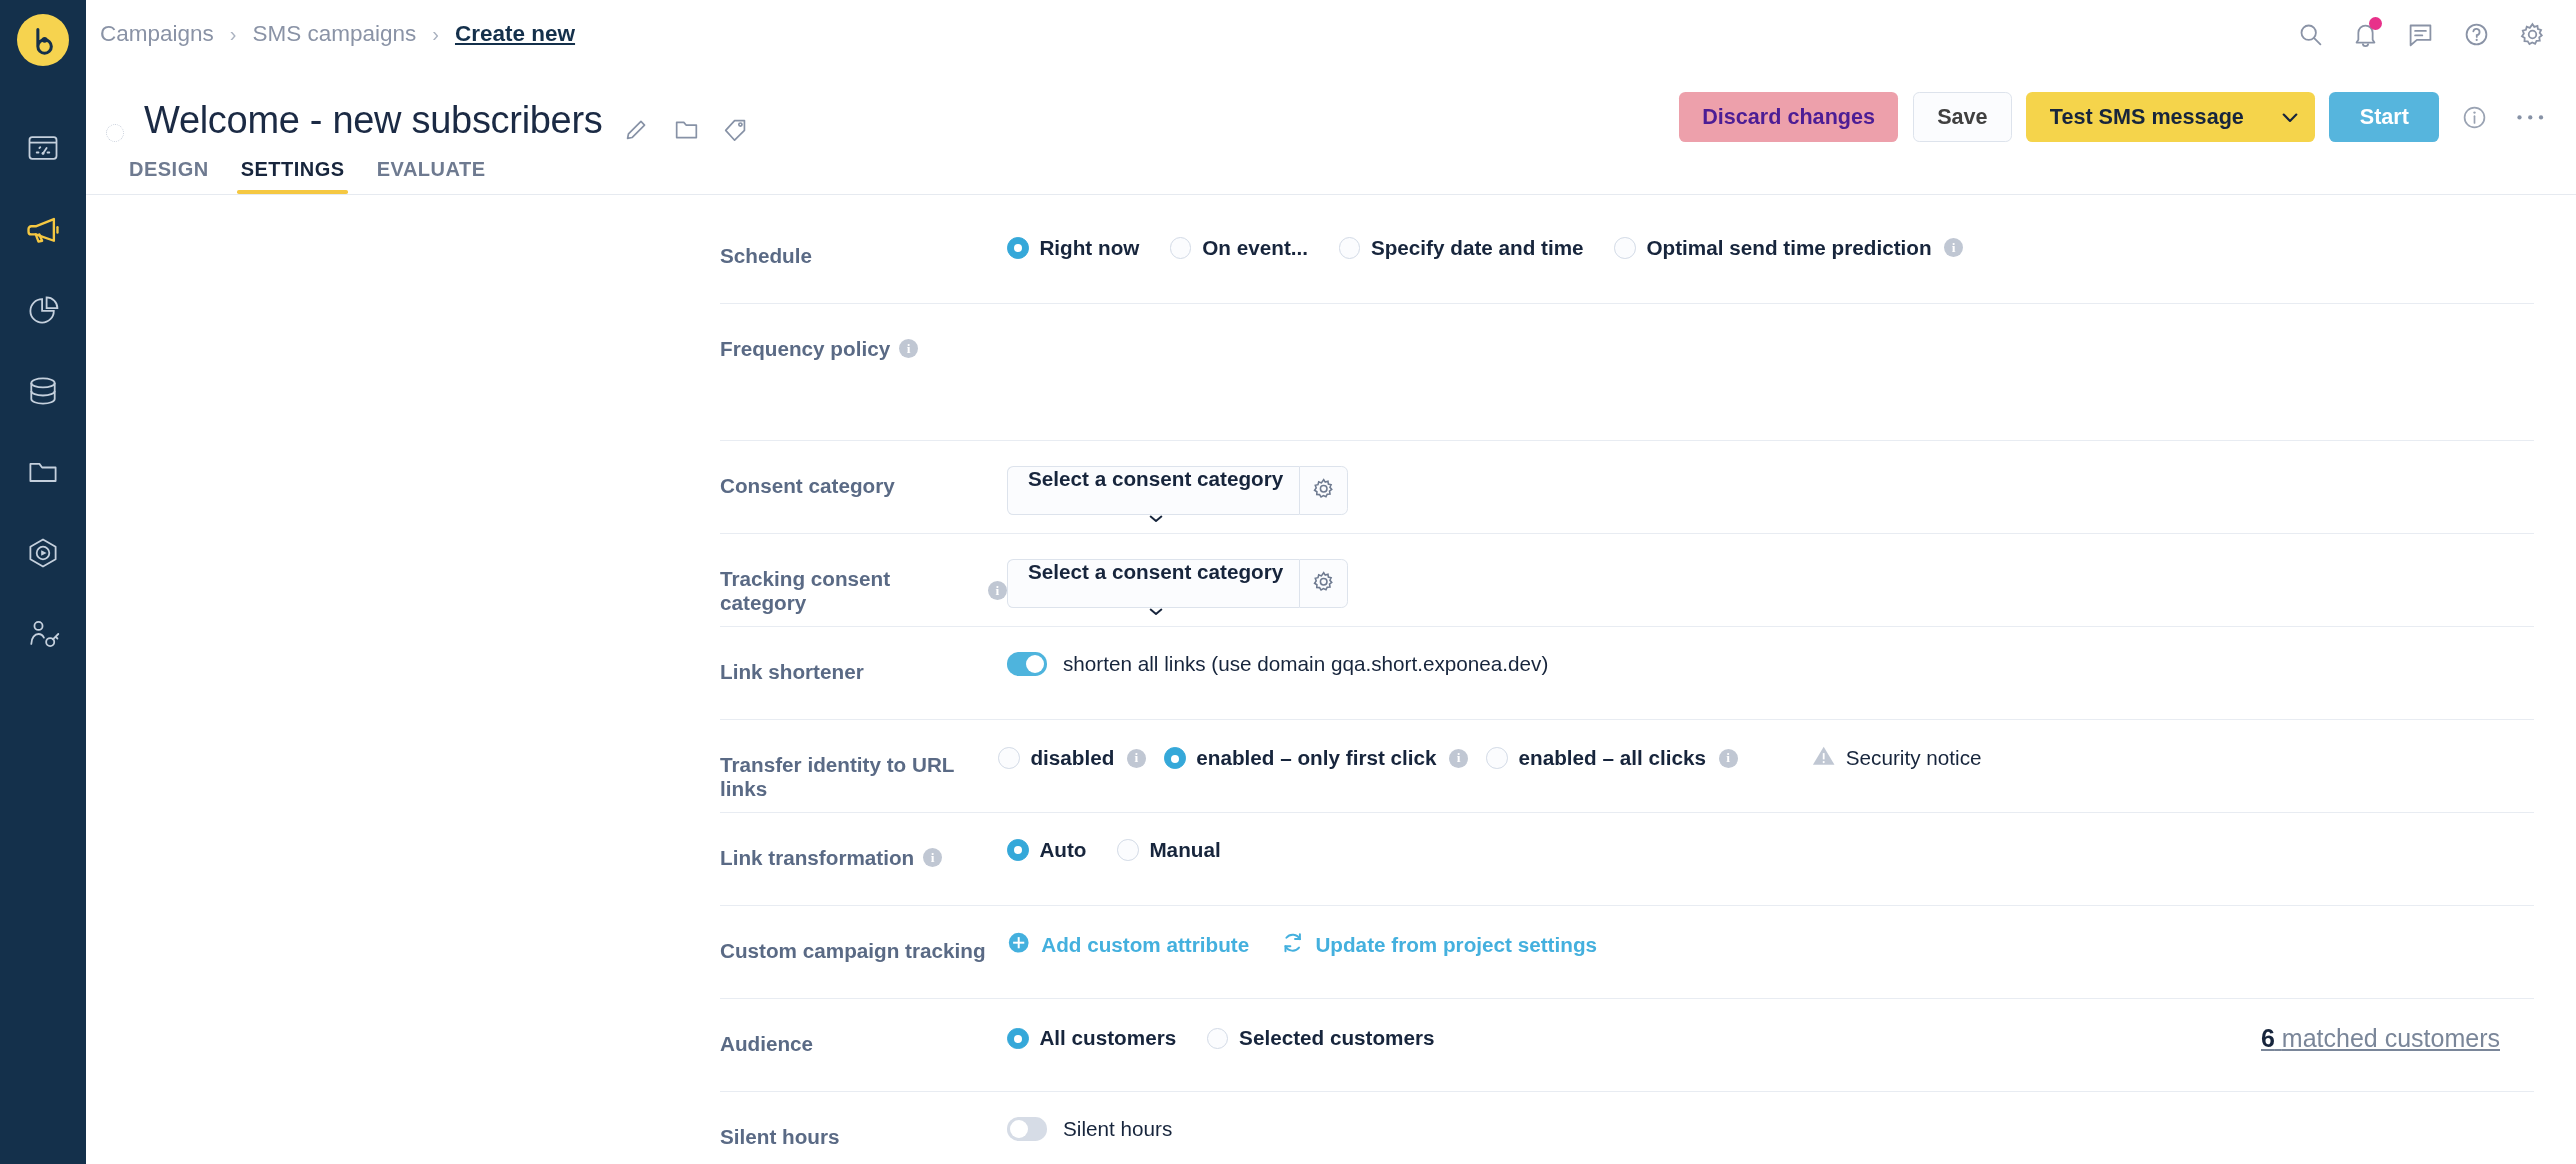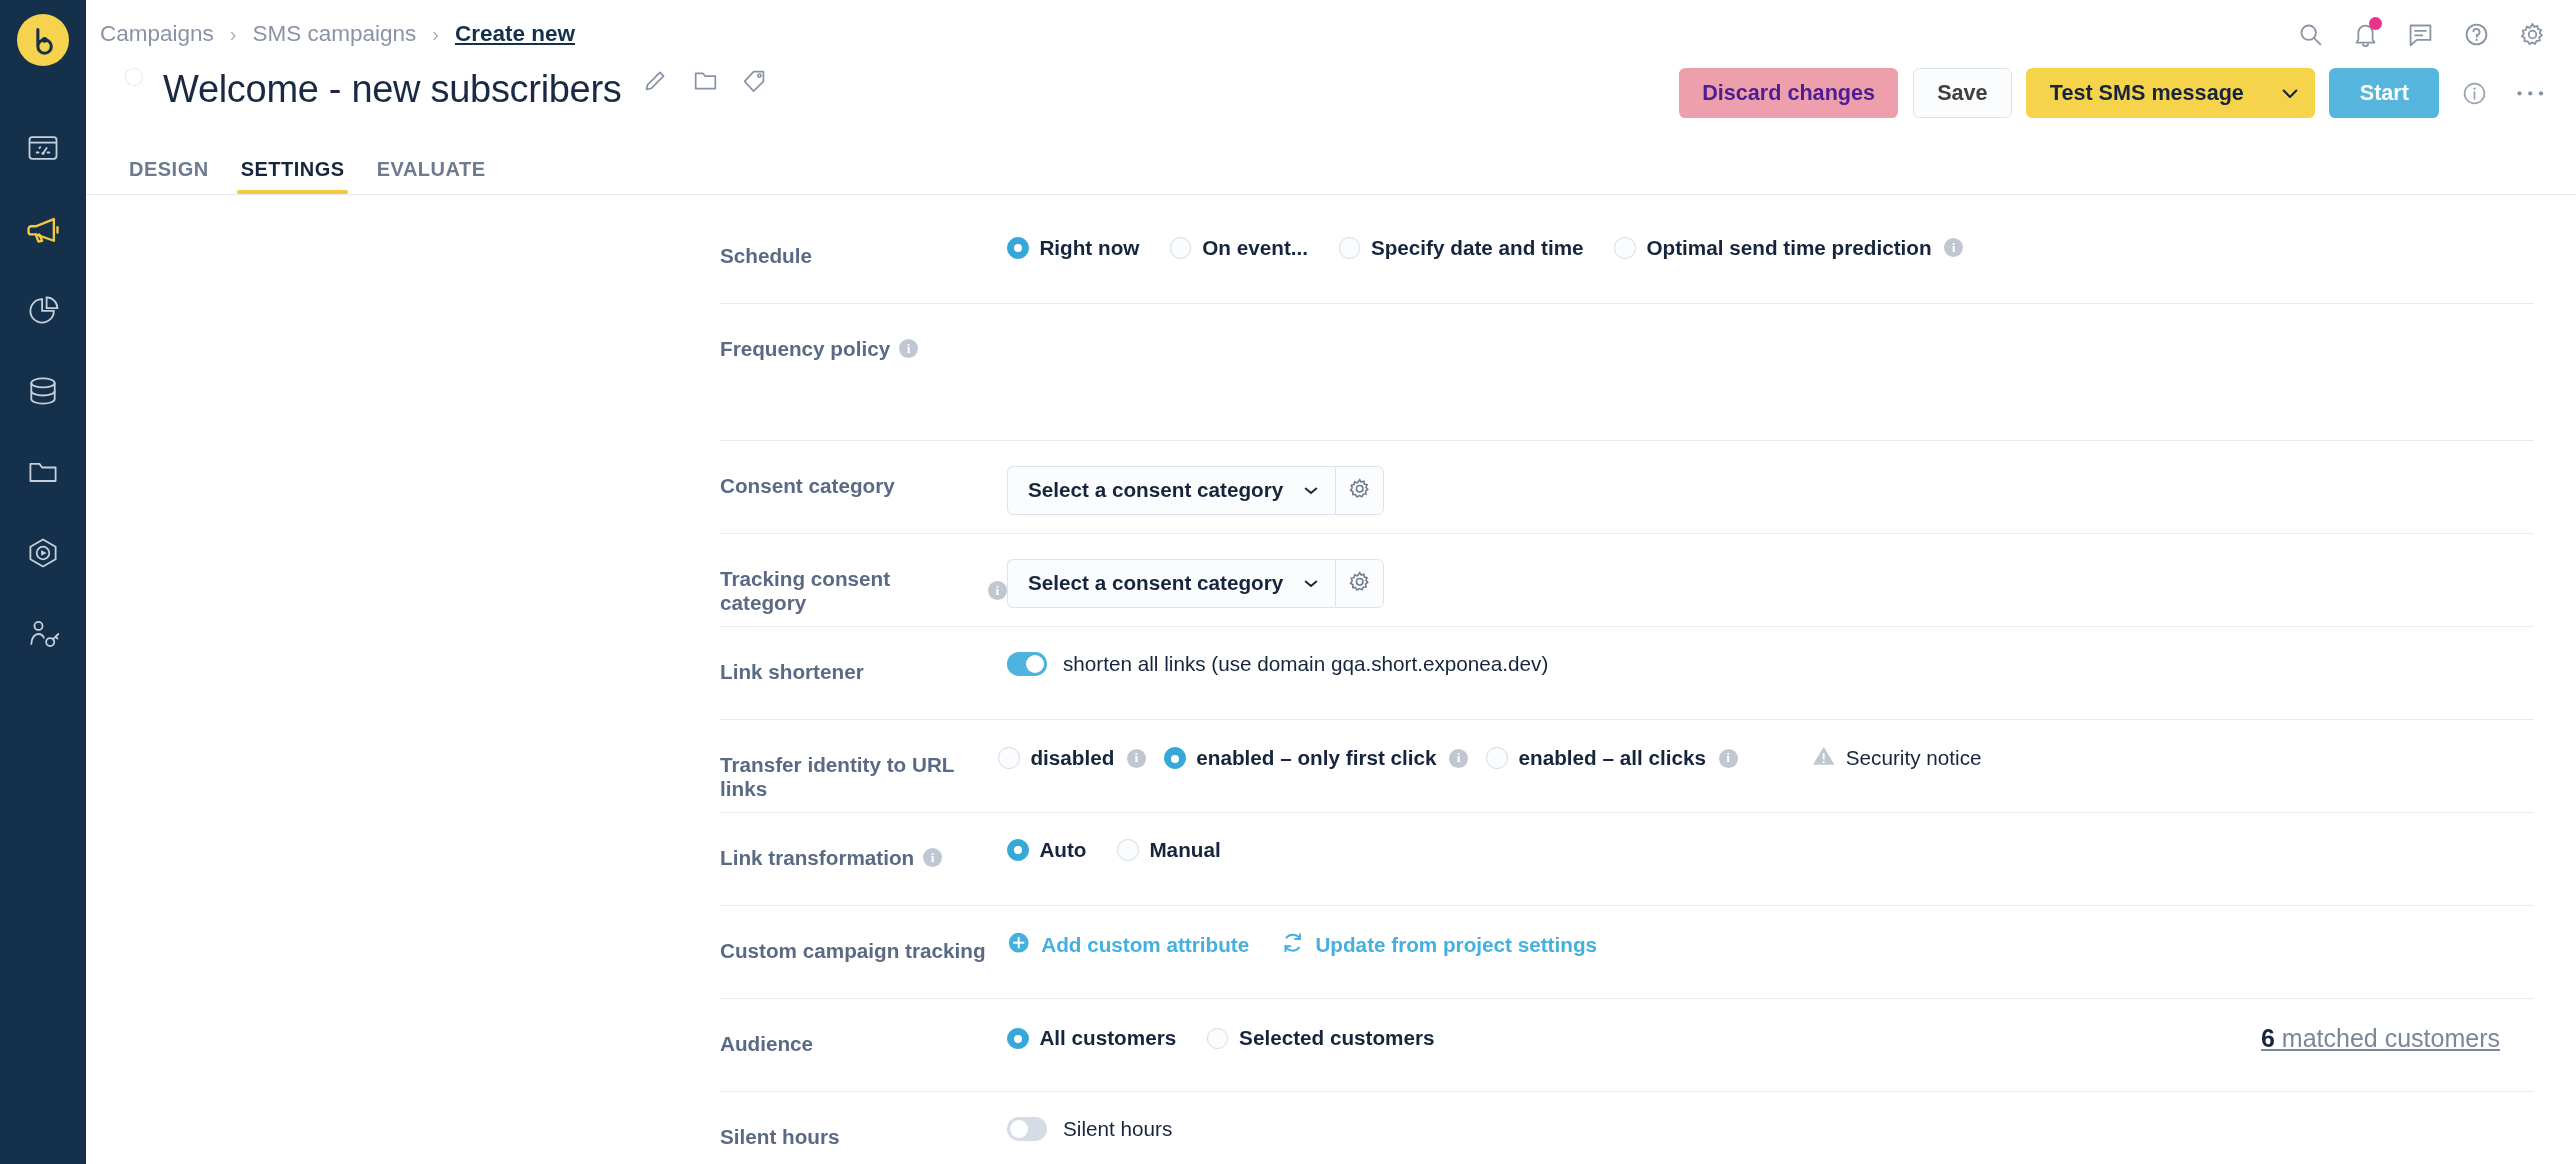--- a/index.html
+++ b/index.html
@@ -49,22 +49,22 @@
 
   .topbar-icons { margin-left: auto; display: flex; align-items: center; gap: 29px; }
   .ticon { cursor: pointer; position: relative; display:flex; align-items:center; }
   .badge {
     position: absolute; top: -3.6px; right: -4.5px;
     width: 13.5px; height: 13.5px; border-radius: 50%;
     background: #e8318a;
   }
 
   .titlebar {
-    height: 74px; display: flex; align-items: flex-start;
-    padding-left: 39px; padding-right: 30.5px;
+    height: 74px; display: flex; align-items: flex-end;
+    padding-left: 20px; padding-right: 30.5px;
   }
   .title-radio {
     width: 18px; height: 18px; border-radius: 50%;
     border: 1.8px dotted #c6cdd9; margin-right: 20px;
   }
   .page-title {
     font-size: 38px; color: #1b2a44; font-weight: normal;
     letter-spacing: -0.3px;
   }
   .title-actions { display: flex; align-items: center; gap: 23.4px; margin-left: 21.6px; }
@@ -146,21 +146,21 @@
     flex: none; cursor: pointer;
   }
   .info-gap { margin-left: 12.6px; margin-right: 18px; }
 
   .select {
     height: 49px; border: 0.9px solid #dde3ec; border-radius: 6.3px;
     background: #fbfcfe; display: flex; align-items: center;
     padding: 0 16px 0 20px; cursor: pointer; gap: 20px;
   }
   .select-text { font-size: 20.7px; color: #17253c; font-weight: bold; white-space: nowrap; }
-  .select-wide { min-width: 286px; justify-content: space-between; }
+  .select-wide { min-width: 286px; justify-content: space-between; flex-direction: column; }
   .select-narrow { min-width: 157px; justify-content: space-between; }
   .combo { display: flex; align-items: stretch; }
   .combo .select { border-top-right-radius: 0; border-bottom-right-radius: 0; border-right: none; }
   .gear-btn {
     width: 49px; height: 49px; border: 0.9px solid #dde3ec;
     border-top-right-radius: 6.3px; border-bottom-right-radius: 6.3px;
     background: #fbfcfe; display: flex; align-items: center; justify-content: center;
     cursor: pointer;
   }
   .sub-note { font-size: 20px; color: #17253c; font-weight: bold; margin-top: 18px; }

